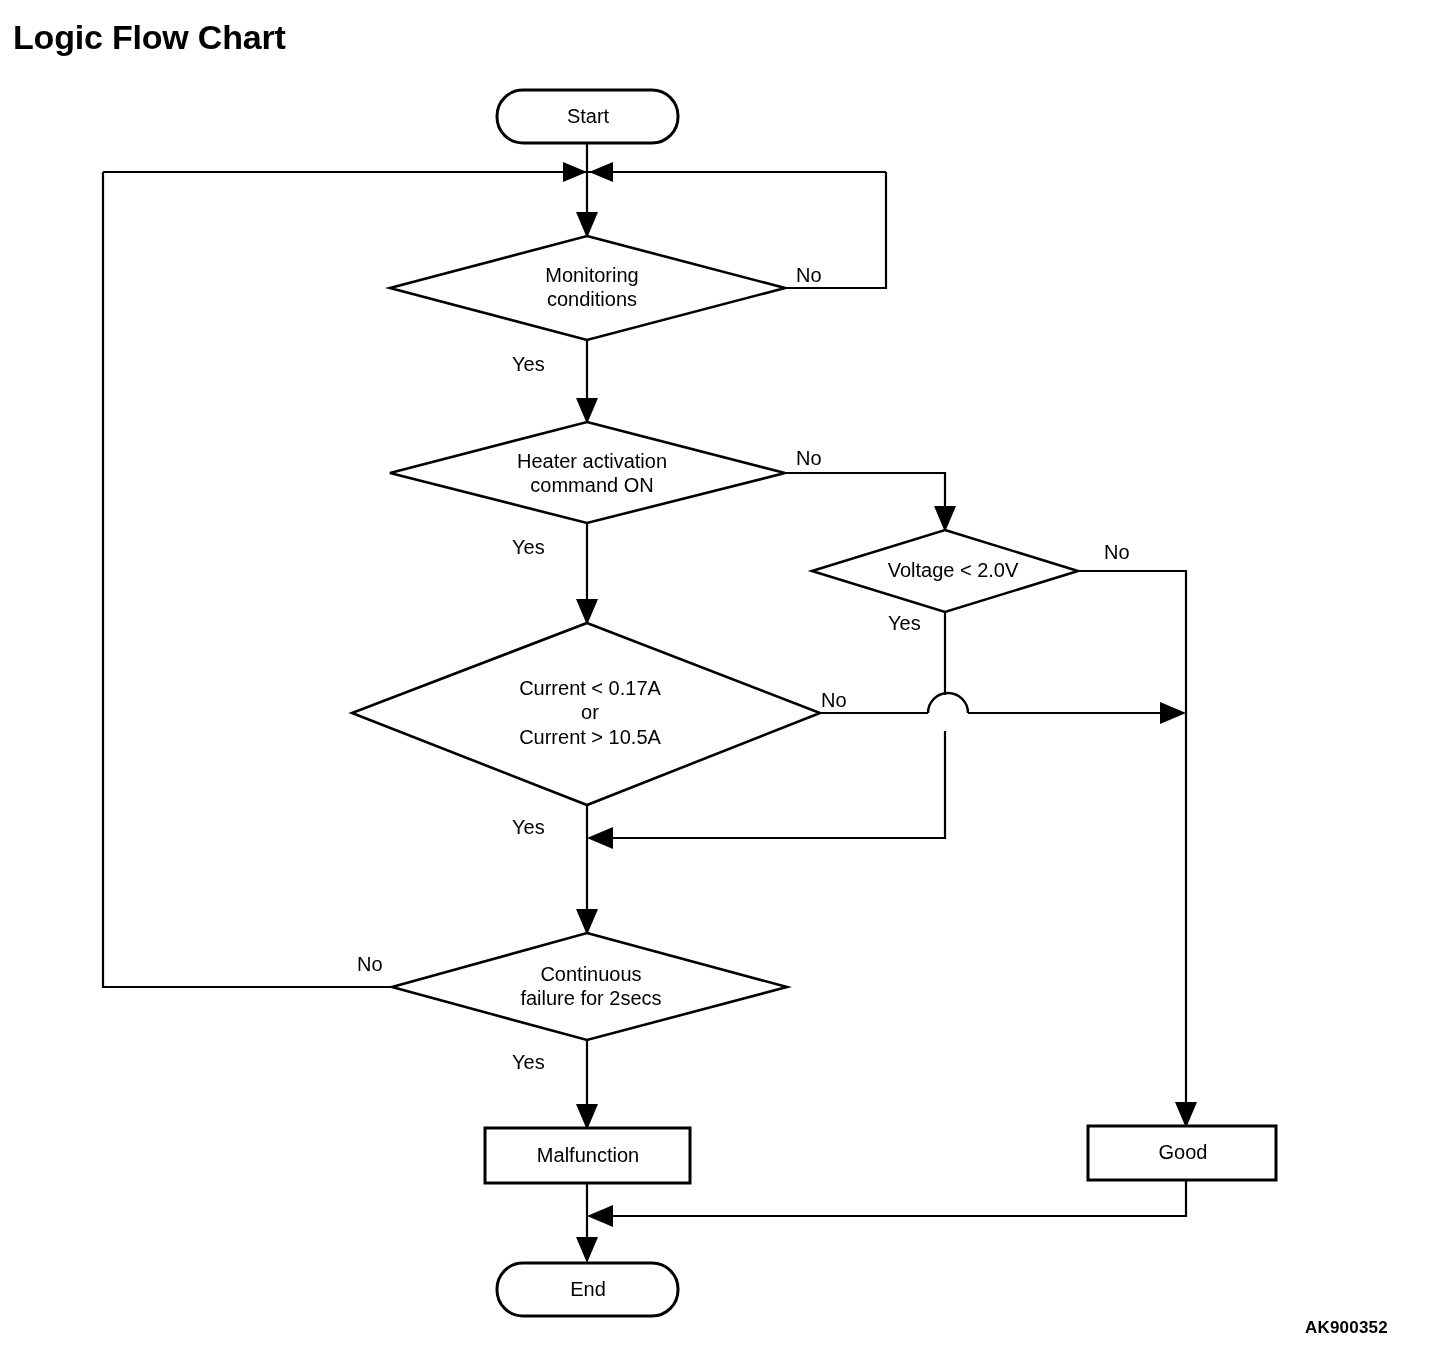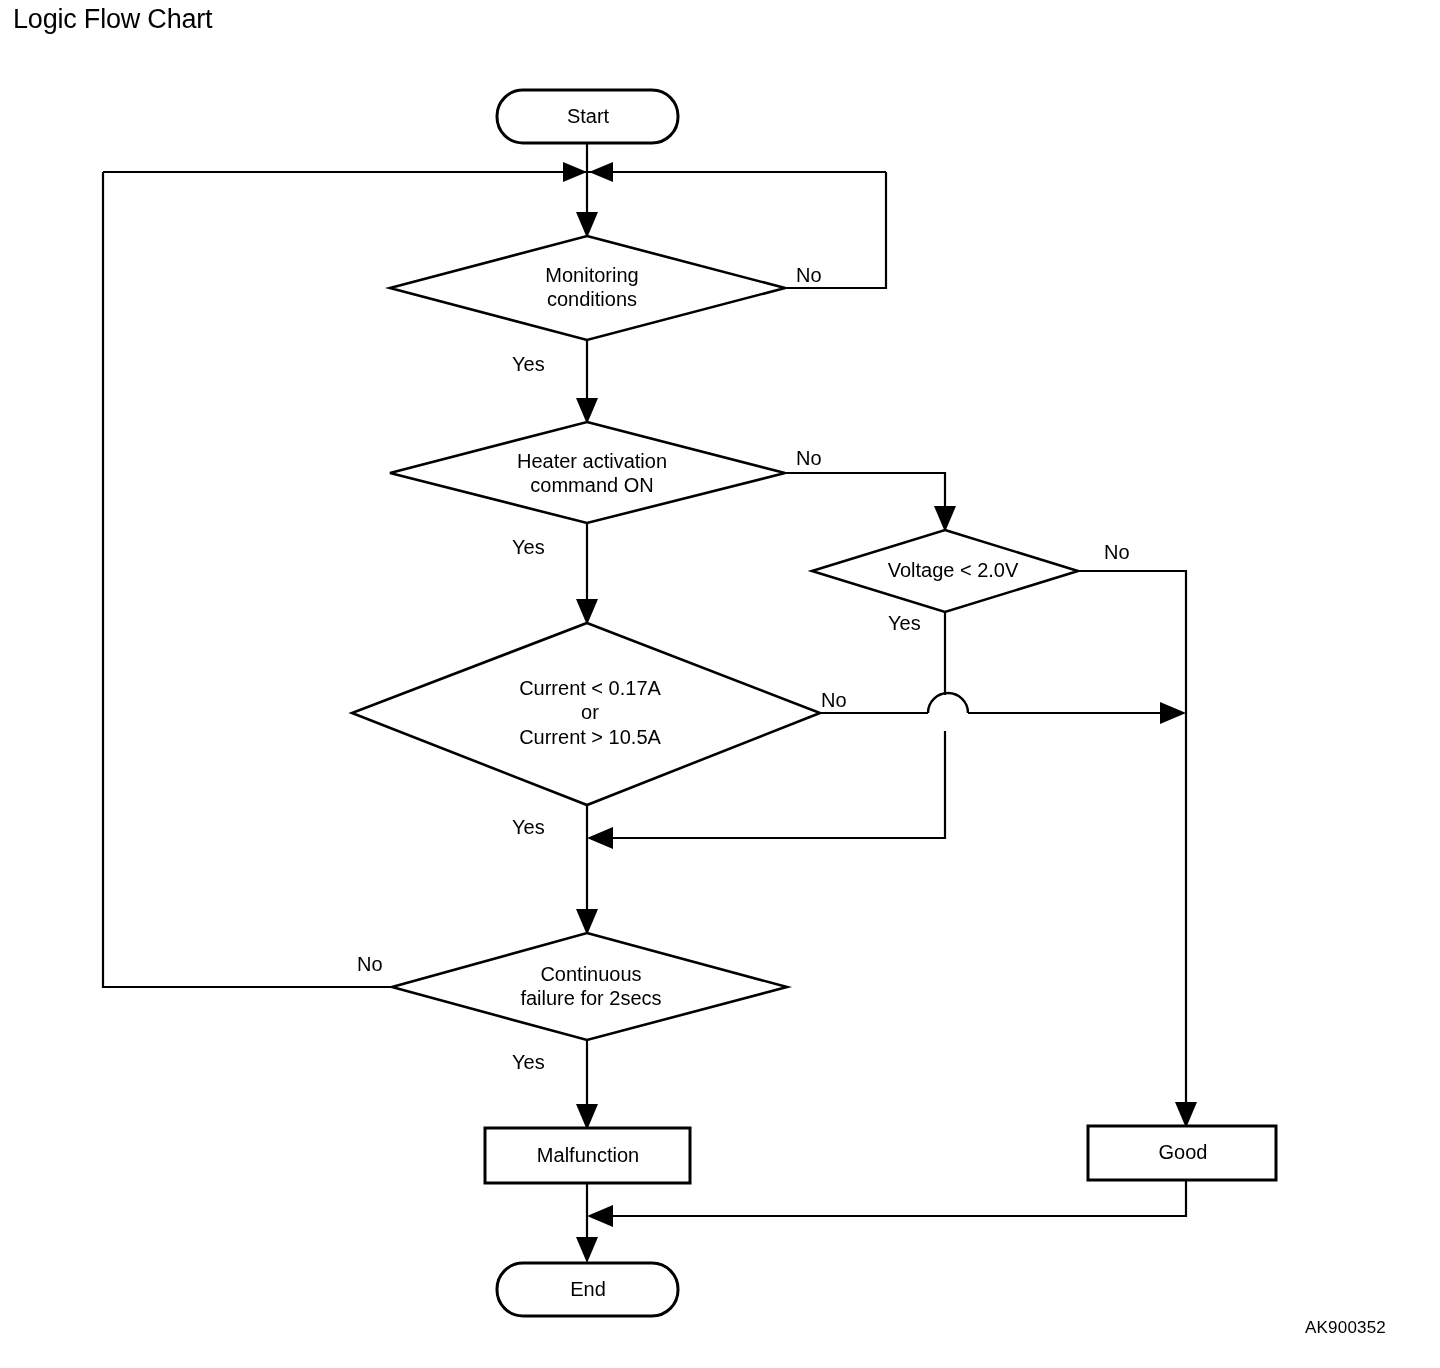--- a/index.html
+++ b/index.html
@@ -11,39 +11,39 @@
     width: 1440px;
     height: 1368px;
     font-family: "Liberation Sans", sans-serif;
     color: #000000;
     position: relative;
     overflow: hidden;
   }
   #page-title {
     position: absolute;
     left: 13px;
-    top: 4px;
-    font-size: 27px;
-    font-weight: normal;
+    top: 18px;
+    font-size: 34px;
+    font-weight: bold;
     letter-spacing: -0.2px;
     color: #000000;
   }
   #chart-svg {
     position: absolute;
     left: 0;
     top: 0;
     width: 1440px;
     height: 1368px;
   }
   #figure-code {
     position: absolute;
     left: 1305px;
     top: 1318px;
     font-size: 17px;
-    font-weight: normal;
+    font-weight: bold;
     letter-spacing: 0.2px;
     color: #000000;
   }
   .node-text {
     font-family: "Liberation Sans", sans-serif;
     font-size: 20px;
     fill: #000000;
     text-anchor: middle;
     dominant-baseline: middle;
   }

